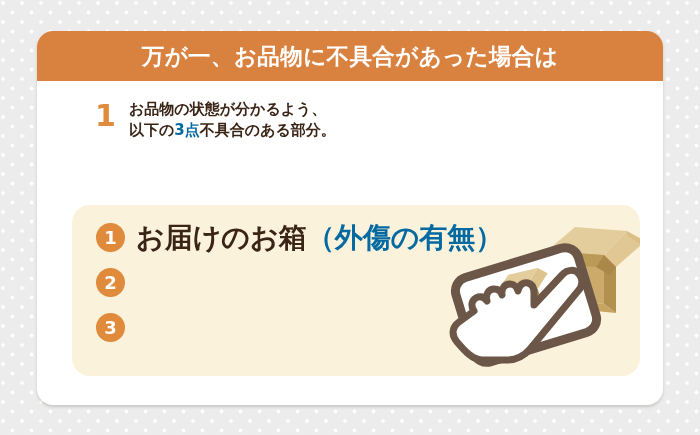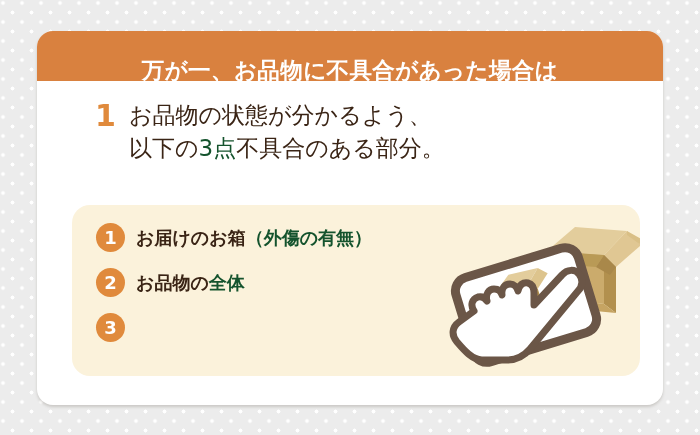--- a/index.html
+++ b/index.html
@@ -25,21 +25,21 @@
     position:absolute;
     left:37px;top:31px;width:626px;height:374px;
     background:#ffffff;
     border-radius:16px;
     box-shadow:0 2px 3px rgba(120,110,100,.28);
     overflow:hidden;
   }
   #header-bar{
     position:absolute;left:0;top:0;width:100%;height:50px;
     background:#d9813f;
-    display:flex;align-items:flex-end;justify-content:center;
+    display:flex;align-items:center;justify-content:center;
   }
   #header-title{
     color:#ffffff;
     font-size:22.5px;
     font-weight:bold;
     letter-spacing:.4px;
     white-space:nowrap;
     line-height:1;
   }
   
@@ -53,22 +53,22 @@
   }
   #step-number{
     color:#e08a3c;
     font-size:30px;
     font-weight:bold;
     line-height:1;
     width:34px;
     flex:0 0 34px;
     margin-top:2px;
   }
-  #step-lines{color:#3a2415;font-size:23px;font-weight:normal;line-height:1.42;}
-  .accent{color:#14532d;}
+  #step-lines{color:#3a2415;font-size:15px;font-weight:bold;line-height:1.42;}
+  .accent{color:#0369a1;}
   
   #list-panel{
     position:absolute;
     left:35px;top:174px;width:568px;height:171px;
     background:#fbf2db;
     border-radius:18px;
     overflow:hidden;
   }
   #list-items{
     position:absolute;left:24px;top:14px;
@@ -80,21 +80,21 @@
     background:#e08a3c;
     color:#ffffff;
     font-size:18px;font-weight:bold;
     display:flex;align-items:center;justify-content:center;
     flex:0 0 29px;
     line-height:1;
   }
   .item-text{
     margin-left:11px;
     color:#3a2415;
-    font-size:18px;font-weight:bold;
+    font-size:28px;font-weight:bold;
     white-space:nowrap;
     line-height:1;
   }
   
   #illustration{
     position:absolute;right:-4px;top:4px;width:200px;height:168px;
   }
 </style>
 </head>
 <body>
@@ -121,21 +121,20 @@
 
     <div id="list-items">
 
       <div class="list-item">
         <div class="badge">1</div>
         <div class="item-text"><span>お届けのお箱</span><span class="accent">（外傷の有無）</span><span></span></div>
       </div>
 
       <div class="list-item">
         <div class="badge">2</div>
-        <div class="item-text"><span>お品物の</span><span class="accent">全体</span><span></span></div>
       </div>
 
       <div class="list-item">
         <div class="badge">3</div>
       </div>
 
     </div>
 
     <svg id="illustration" viewBox="0 0 200 168">
 

